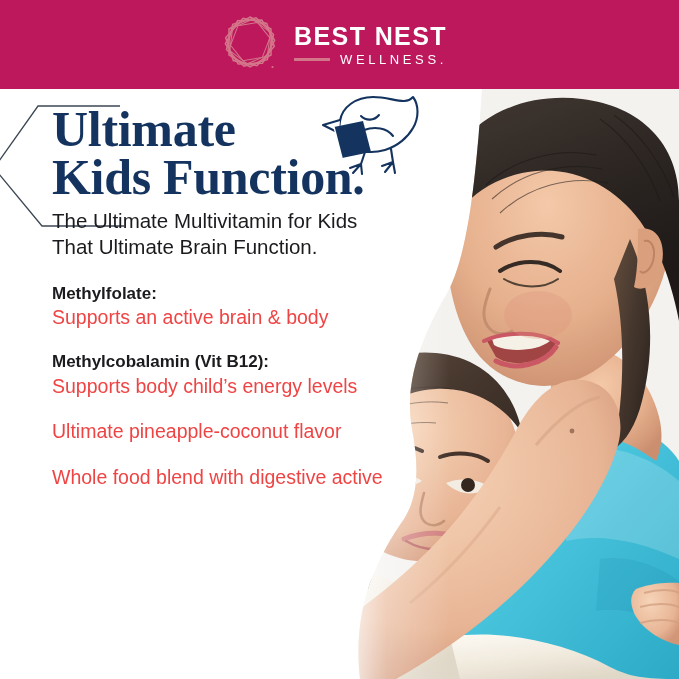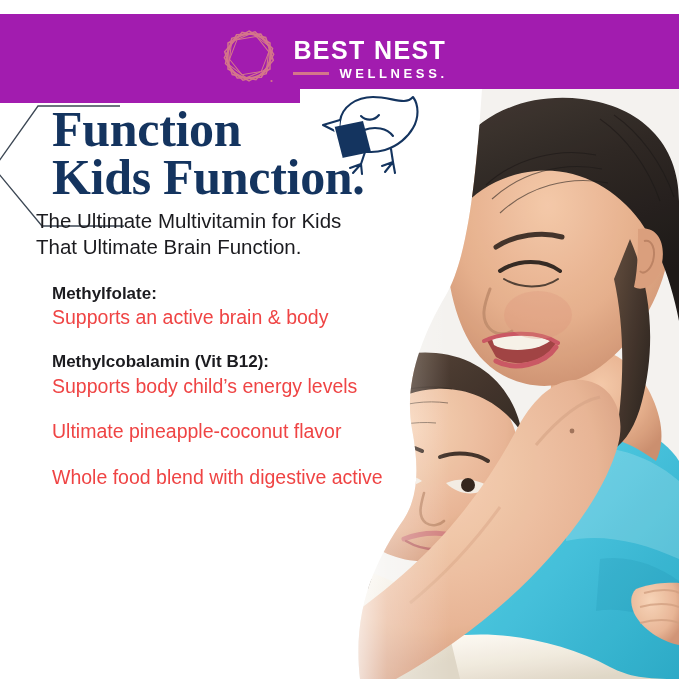--- a/index.html
+++ b/index.html
@@ -12,23 +12,23 @@
     width: 679px;
     height: 679px;
     overflow: hidden;
     background: #ffffff;
     font-family: "Liberation Sans", sans-serif;
   }
 
   
   #header-bar {
     position: absolute;
-    left: 0; top: 14px;
+    left: 0; top: 0;
     width: 679px; height: 89px;
-    background: #a21caf;
+    background: #be185d;
     display: flex;
     align-items: center;
     justify-content: center;
   }
   #brand-lockup {
     display: flex;
     align-items: center;
     gap: 18px;
     transform: translateX(-4px);
   }
@@ -40,21 +40,21 @@
     font-weight: bold;
     letter-spacing: 1.4px;
     line-height: 1;
     white-space: nowrap;
   }
   #brand-sub-row { display: flex; align-items: center; gap: 10px; }
   #brand-rule { width: 36px; height: 3px; background: #d4768a; display: block; }
   #brand-sub {
     color: #ffffff;
     font-size: 13px;
-    font-weight: bold;
+    font-weight: normal;
     letter-spacing: 3.6px;
     line-height: 1;
     white-space: nowrap;
   }
 
   
   #photo {
     position: absolute;
     left: 300px; top: 89px;
     width: 379px; height: 590px;
@@ -84,21 +84,21 @@
     color: #14345f;
     font-family: "Liberation Serif", serif;
     font-size: 50px;
     font-weight: bold;
     line-height: 0.96;
     letter-spacing: -0.3px;
   }
   #headline .hl-line { display: block; white-space: nowrap; }
   #subhead {
     position: absolute;
-    left: 36px; top: 119px;
+    left: 52px; top: 119px;
     width: 370px;
     color: #1b1b1f;
     font-size: 20.5px;
     font-weight: normal;
     line-height: 1.28;
   }
   #subhead .sh-line { display: block; white-space: nowrap; }
 
   #benefits {
     position: absolute;
@@ -347,21 +347,21 @@
 
   <div id="hex-bracket">
     <svg width="130" height="135" viewBox="0 0 130 135" xmlns="http://www.w3.org/2000/svg">
       <polyline points="120,8 38,8 -6,70 42,128 124,128" fill="none" stroke="#3c4754" stroke-width="1.3"></polyline>
     </svg>
   </div>
 
   <div id="copy">
 
     <div id="headline">
-      <span class="hl-line">Function</span>
+      <span class="hl-line">Ultimate</span>
       <span class="hl-line">Kids Function.</span>
     </div>
 
     <div id="subhead">
       <span class="sh-line">The Ultimate Multivitamin for Kids</span>
       <span class="sh-line">That Ultimate Brain Function.</span>
     </div>
 
     <div id="benefits">
       <div class="benefit">

